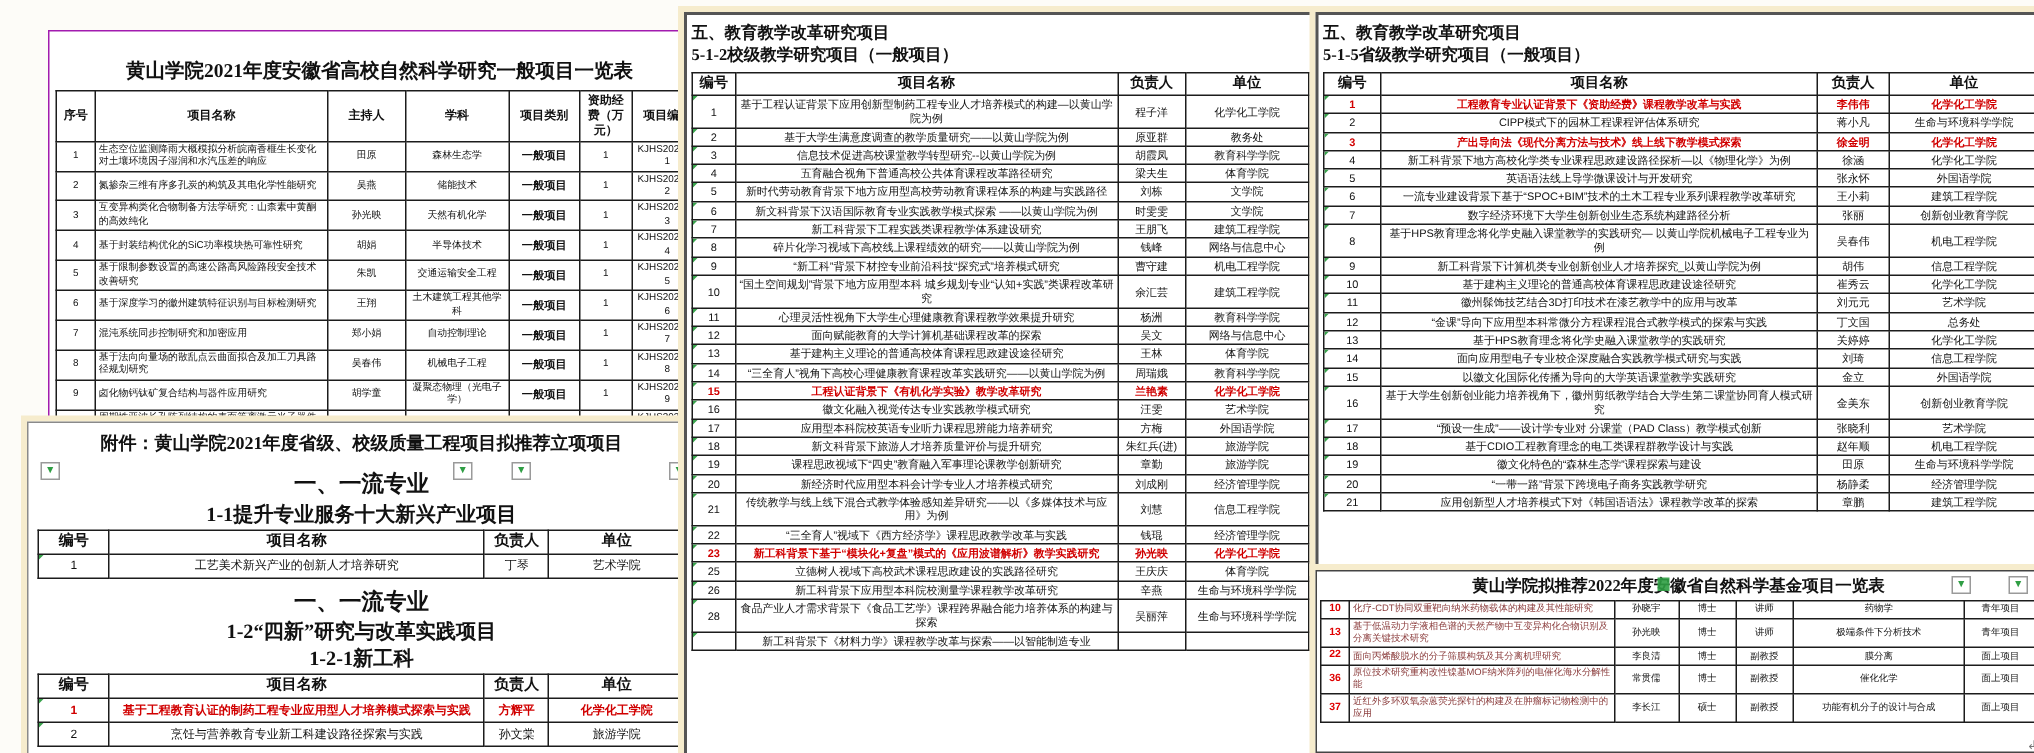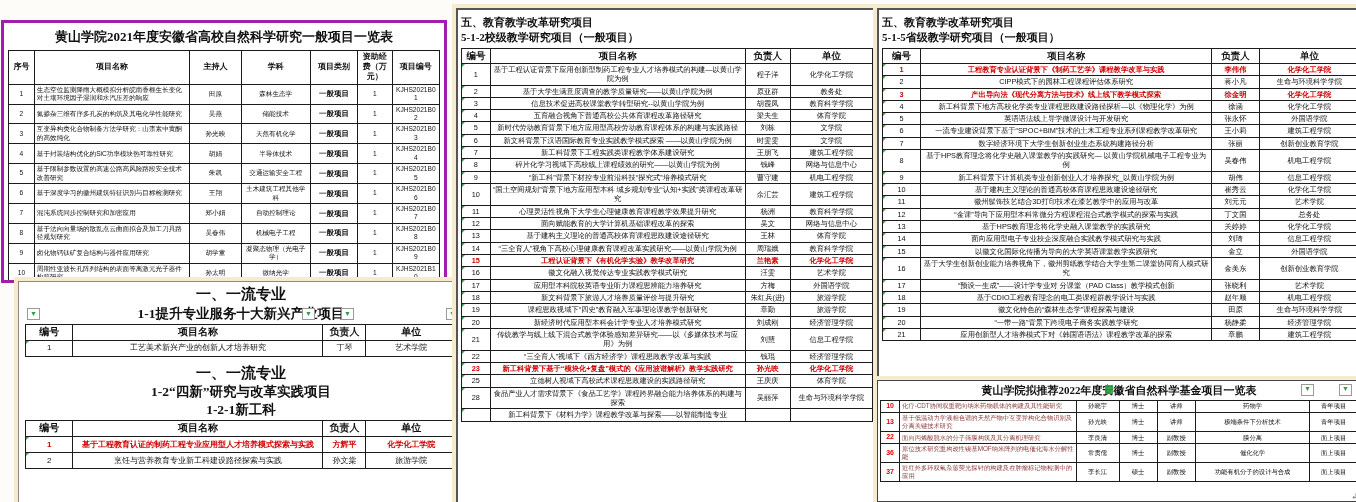--- a/index.html
+++ b/index.html
@@ -10,21 +10,21 @@
   
   table.tbl{width:100%;border-collapse:collapse;table-layout:fixed;}
   .tbl th,.tbl td{border:1px solid #1c1c1c;padding:1px 2px;text-align:center;vertical-align:middle;
         overflow:hidden;word-break:break-all;line-height:1.28;}
   .tbl th{font-weight:bold;}
   tr.red td{color:#d10000;font-weight:bold;}
   tbody.gc td:first-child{position:relative;}
   tbody.gc td:first-child::before{content:"";position:absolute;left:0;top:0;width:0;height:0;
         border-top:3px solid #3aa34d;border-right:3px solid transparent;}
   
-  #panelA{left:1px;top:20px;width:432px;height:253px;border:3px solid #a21caf;padding:2px 4px;}
+  #panelA{left:32px;top:20px;width:432px;height:253px;border:1px solid #a21caf;padding:14px 4px;}
   #panelA .ttl{font-size:13px;font-weight:bold;text-align:center;padding:3px 0 4px 0;
         font-family:"Liberation Serif","DejaVu Serif",serif;}
   #tblA th{font-size:8px;}
   #tblA td{font-size:6.6px;}
   #tblA td:nth-child(2){text-align:left;}
   #tblA td:nth-child(5){font-weight:bold;font-size:7.5px;}
   
   #panelB{left:18px;top:281px;width:432px;height:217px;border:1px solid #8a8a8a;padding:3px 6px;}
   #panelB .attach{font-size:12px;font-weight:bold;text-align:center;padding:2px 0 10px 0;
         font-family:"Liberation Serif","DejaVu Serif",serif;}
@@ -171,20 +171,21 @@
             <td>微纳光学</td>
             <td>一般项目</td>
             <td>1</td>
             <td>KJHS2021B10</td>
           </tr>
         </tbody>
     </table>
   </div>
 
   <div class="panel cream" id="panelB">
+    <div class="attach">附件：黄山学院2021年度省级、校级质量工程项目拟推荐立项项目</div>
     <span class="filter-icon" style="left:8px;top:26px">▼</span>
     <span class="filter-icon" style="left:283px;top:26px">▼</span>
     <span class="filter-icon" style="left:322px;top:26px">▼</span>
     <span class="filter-icon" style="right:4px;top:26px">▼</span>
 
     <div class="sec-h1">一、一流专业</div>
     <div class="sec-h2">1-1提升专业服务十大新兴产业项目</div>
     <table class="tbl" style="margin-top:2px">
       <colgroup>
           <col style="width:11%">
@@ -404,20 +405,26 @@
             <td>孙光映</td>
             <td>化学化工学院</td>
           </tr>
           <tr>
             <td>25</td>
             <td>立德树人视域下高校武术课程思政建设的实践路径研究</td>
             <td>王庆庆</td>
             <td>体育学院</td>
           </tr>
           <tr>
+            <td>26</td>
+            <td>新工科背景下应用型本科院校测量学课程教学改革研究</td>
+            <td>辛燕</td>
+            <td>生命与环境科学学院</td>
+          </tr>
+          <tr>
             <td>28</td>
             <td>食品产业人才需求背景下《食品工艺学》课程跨界融合能力培养体系的构建与探索</td>
             <td>吴丽萍</td>
             <td>生命与环境科学学院</td>
           </tr>
           <tr>
             <td></td>
             <td>新工科背景下《材料力学》课程教学改革与探索——以智能制造专业</td>
             <td></td>
             <td></td>
@@ -442,21 +449,21 @@
           <tr>
         <th>编号</th>
         <th>项目名称</th>
         <th>负责人</th>
         <th>单位</th>
       </tr>
         </thead>
       <tbody class="gc">
           <tr class="red">
             <td>1</td>
-            <td>工程教育专业认证背景下《制药工艺学》课程教学改革与实践</td>
+            <td>工程教育专业认证背景下《资助经费》课程教学改革与实践</td>
             <td>李伟伟</td>
             <td>化学化工学院</td>
           </tr>
           <tr>
             <td>2</td>
             <td>CIPP模式下的园林工程课程评估体系研究</td>
             <td>蒋小凡</td>
             <td>生命与环境科学学院</td>
           </tr>
           <tr class="red">

